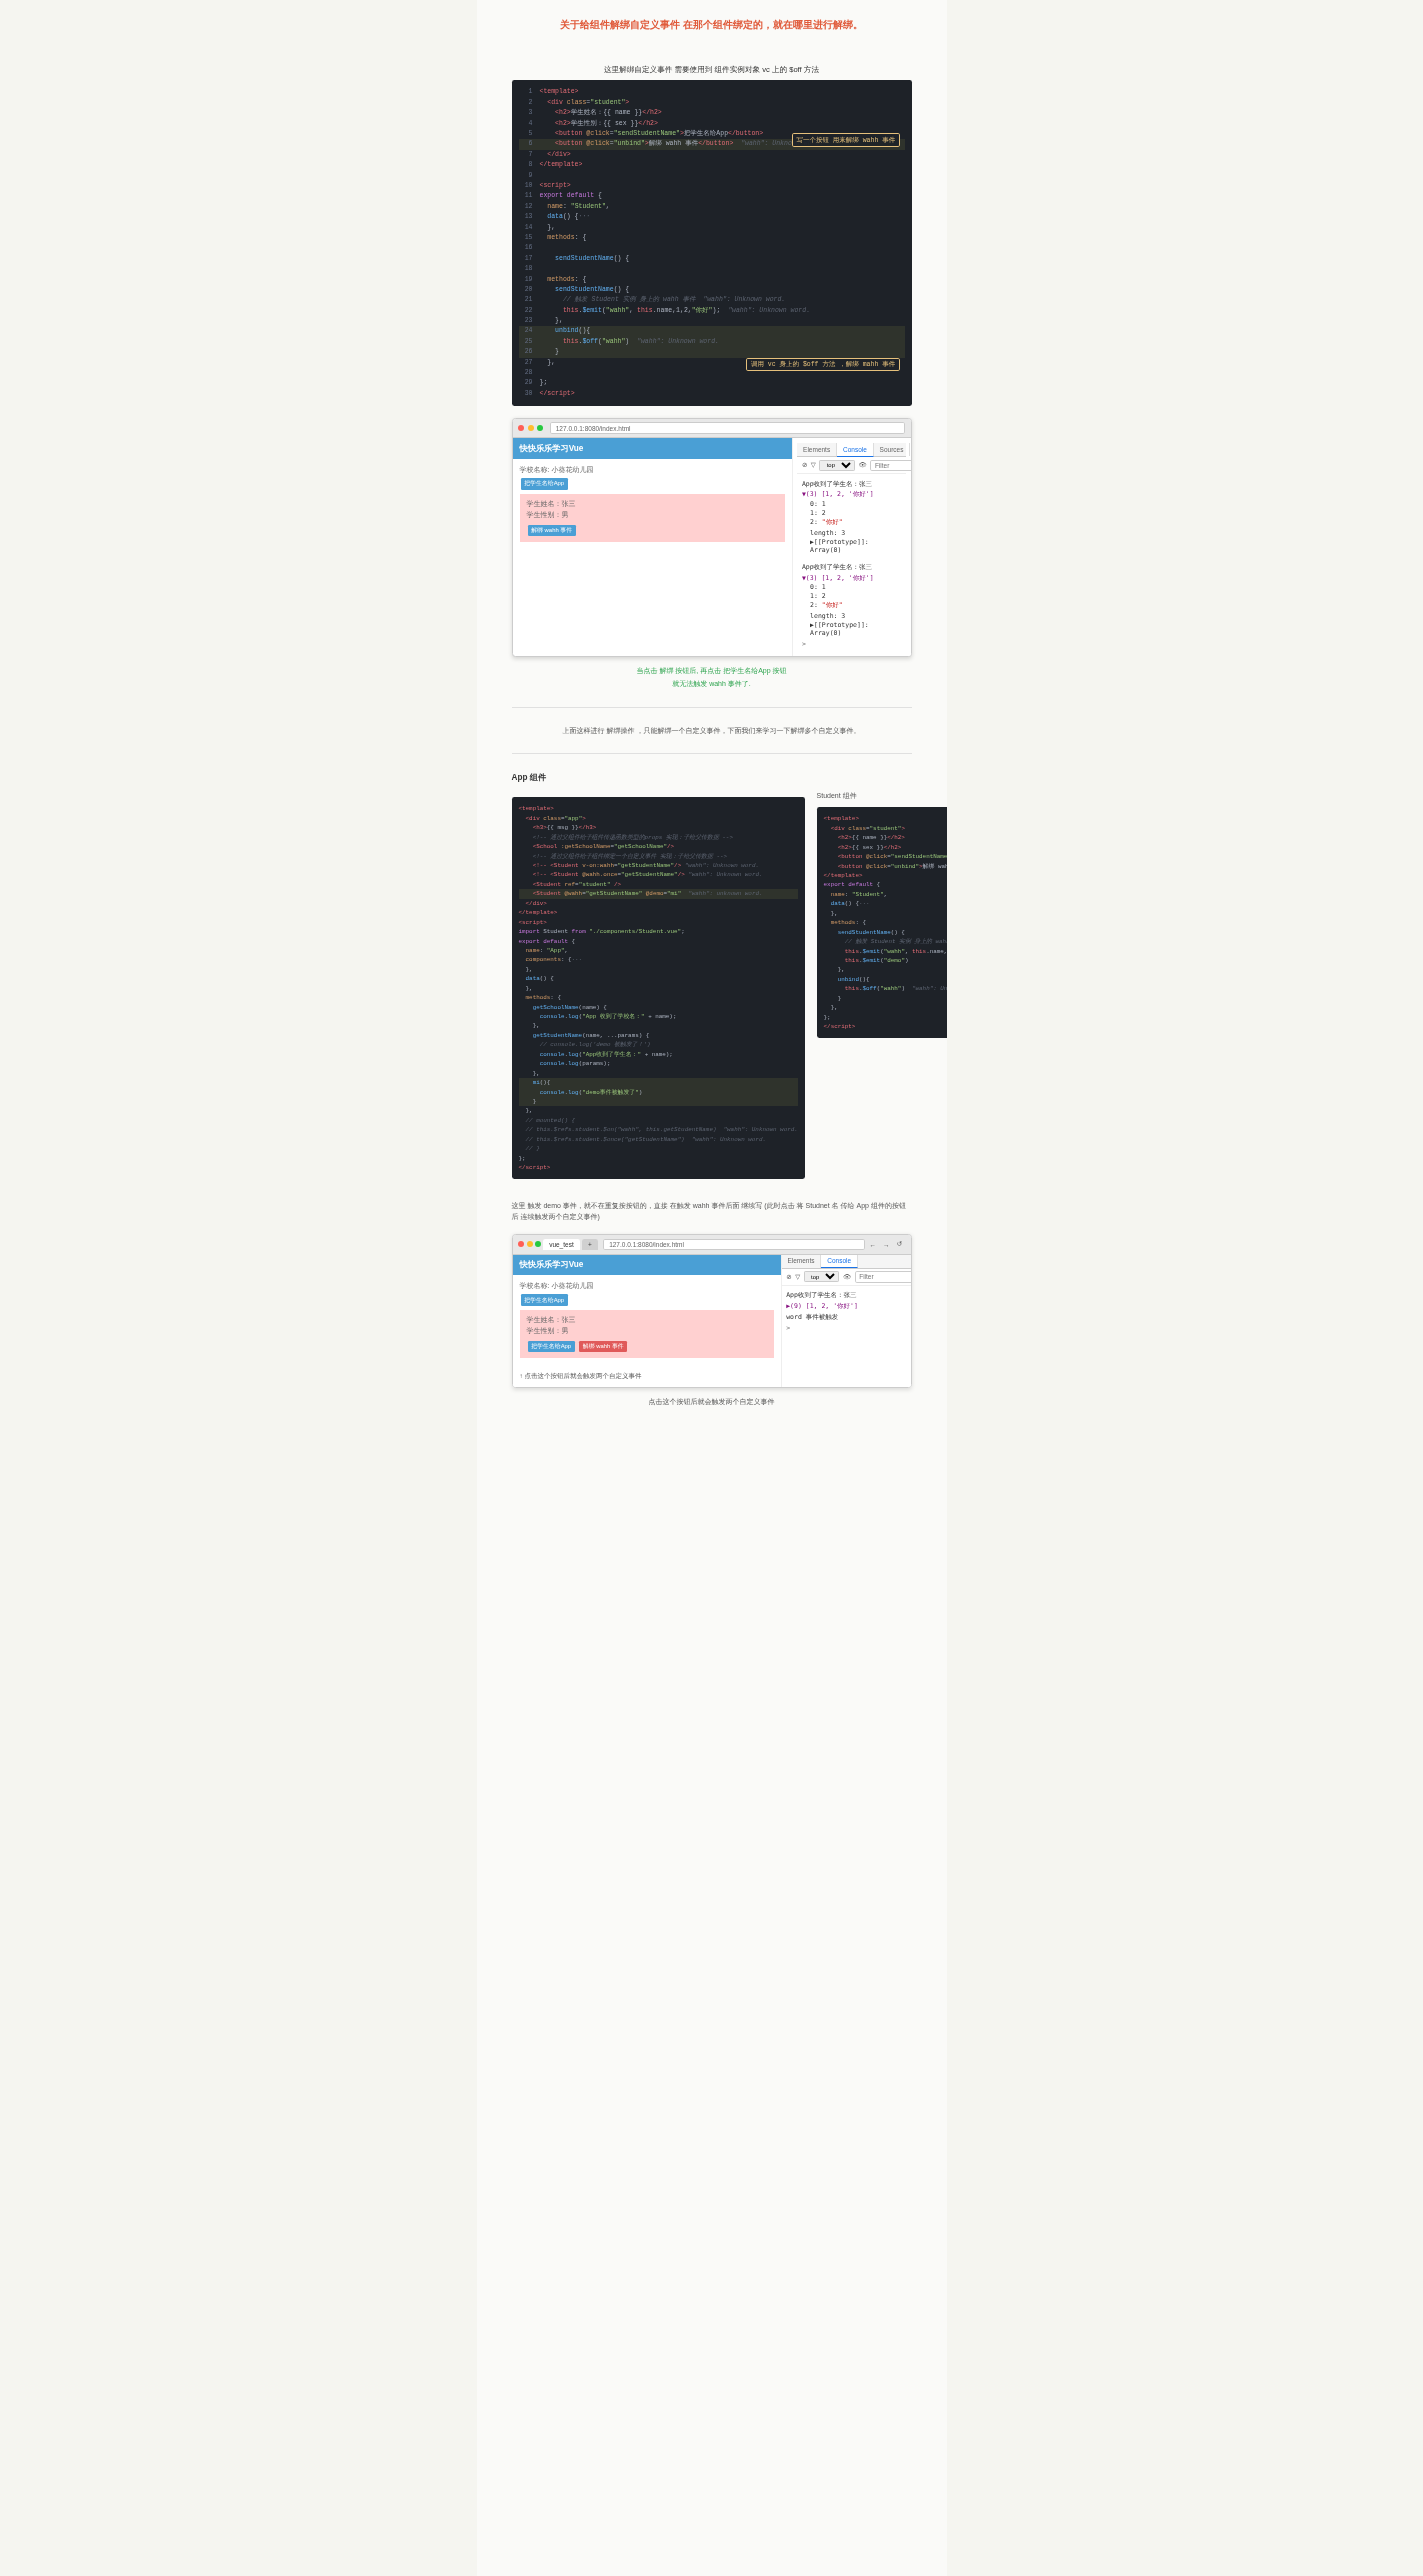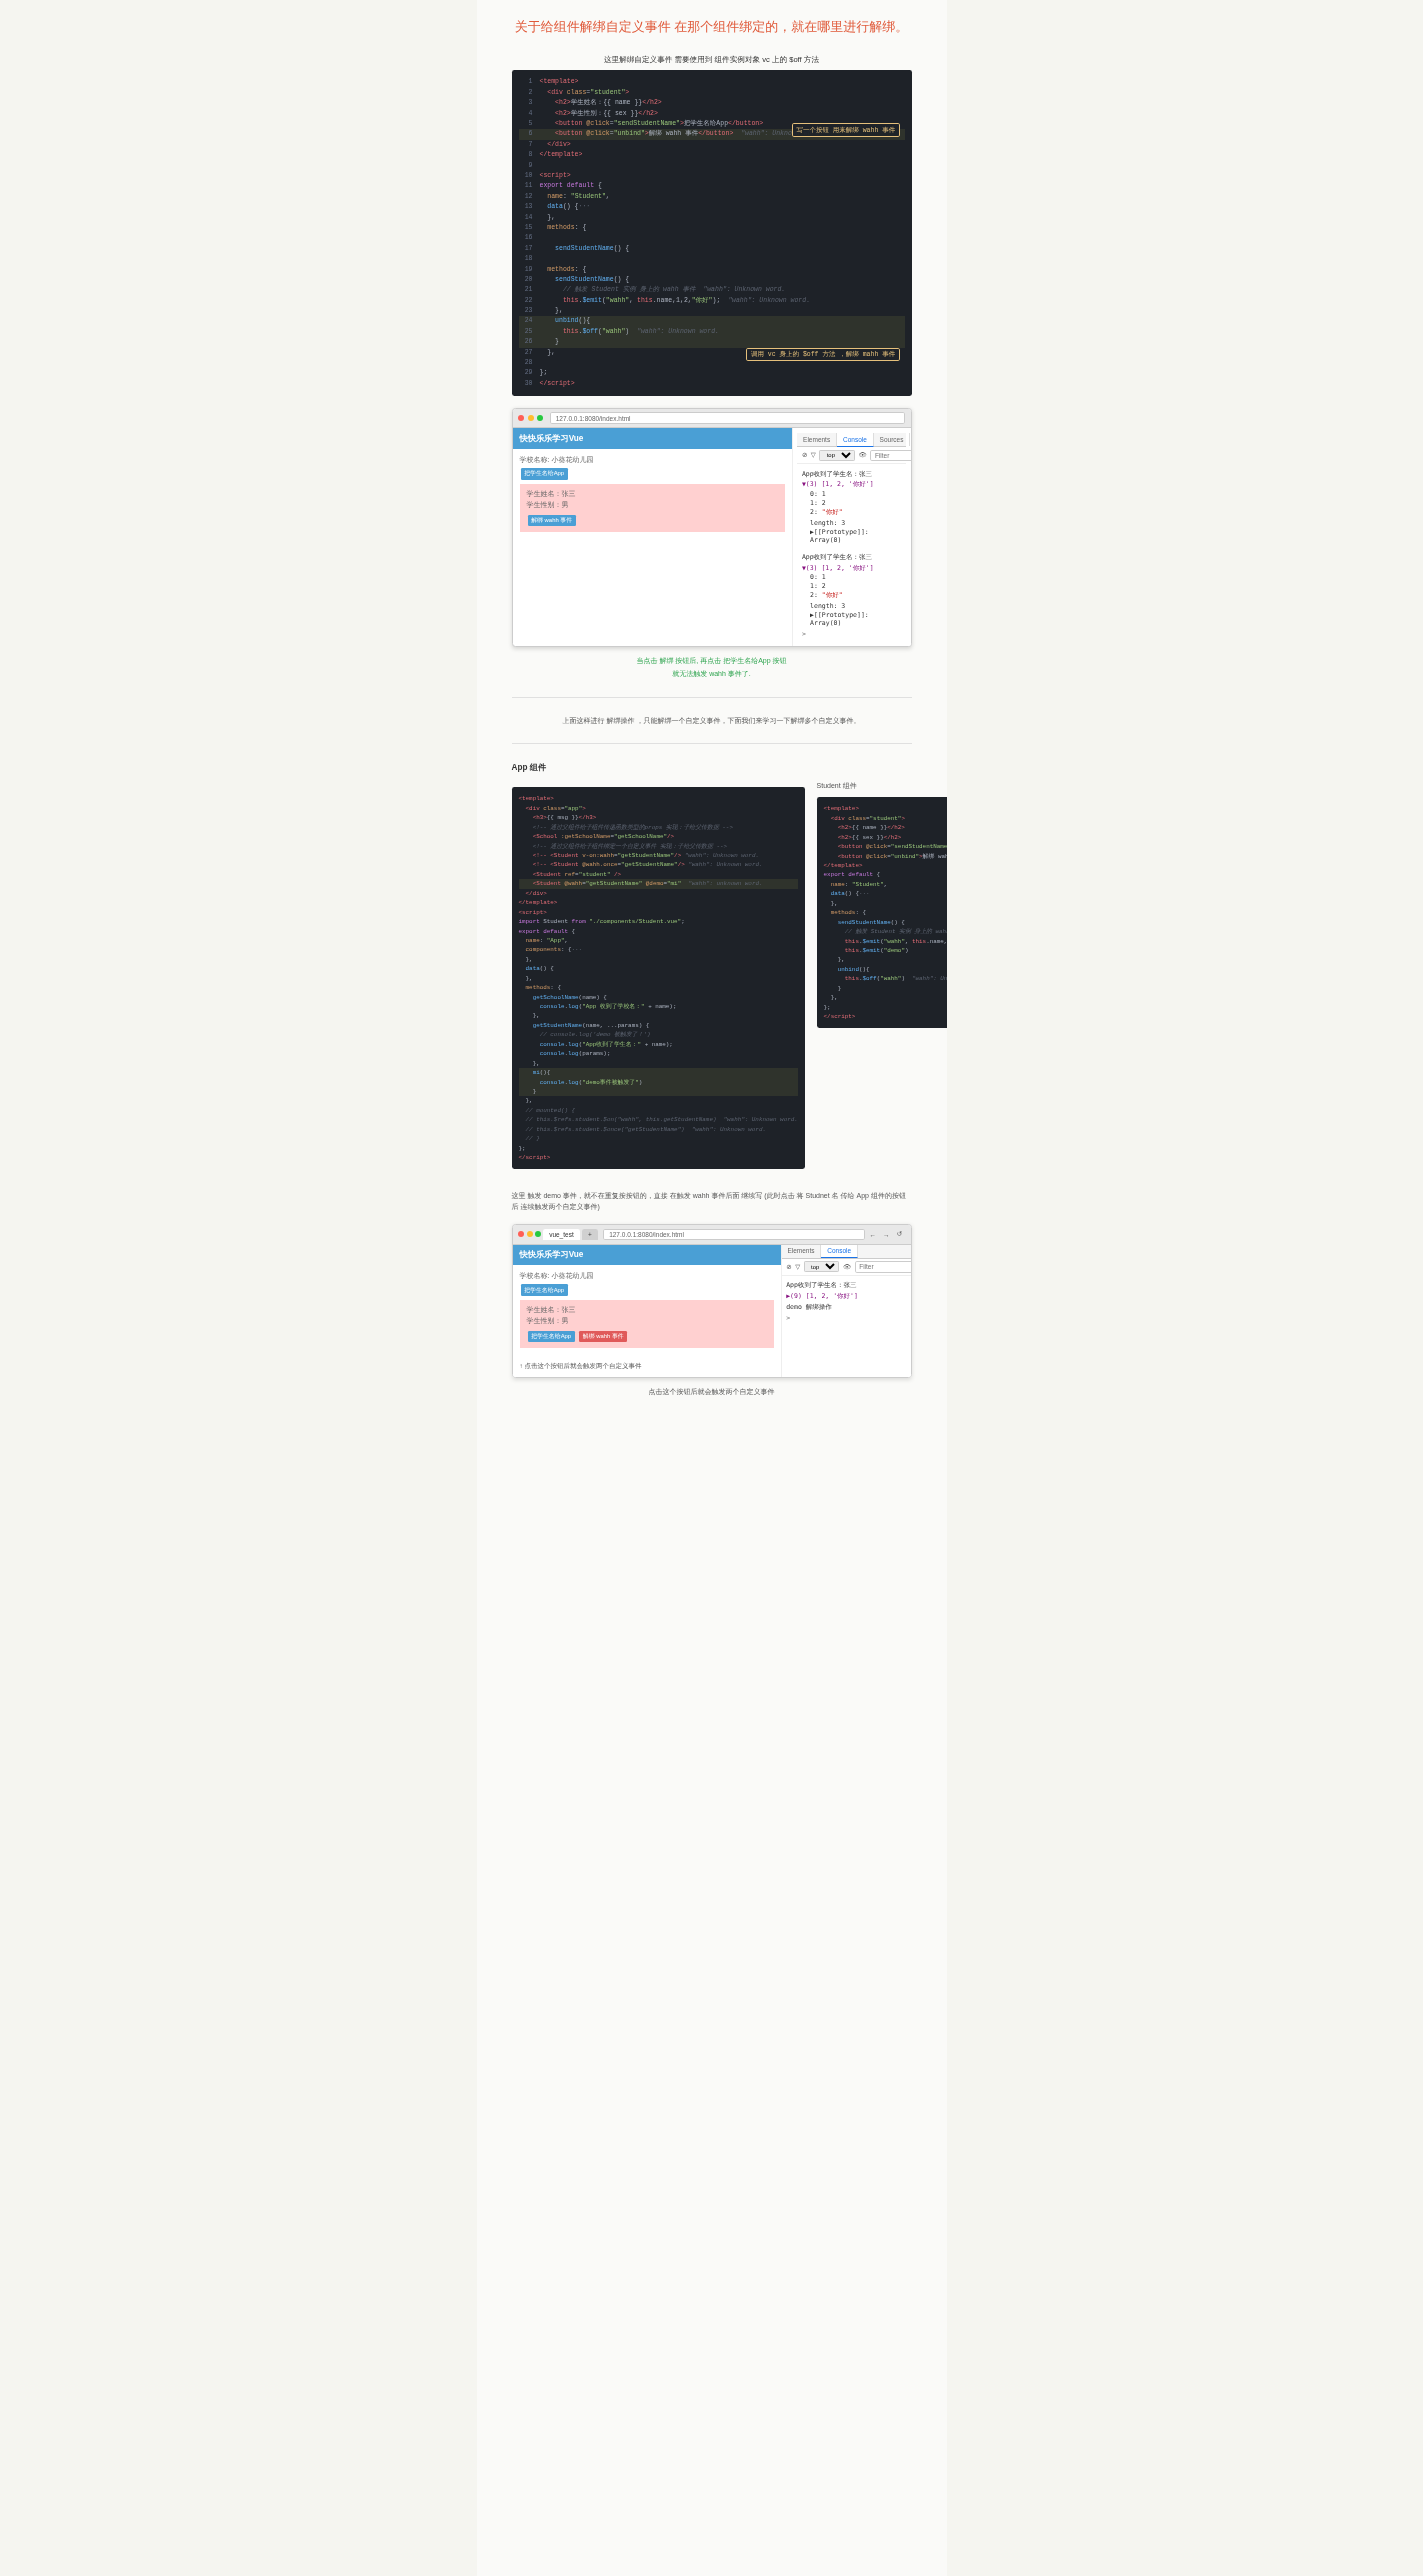--- a/index.html
+++ b/index.html
@@ -15,23 +15,24 @@
     .page-wrapper {
       padding: 11.8px 35px;
       background: #fafaf8;
       min-height: 2576px;
     }
 
     
     .top-notice {
       text-align: center;
       color: #e05a3a;
-      font-size: 13px;
-      margin-bottom: 13px;
+      font-size: 10px;
+      margin-bottom: 27px;
       padding: 5.9px 0;
+      font-weight: bold;
     }
 
     
     .desc-text {
       text-align: center;
       color: #333;
       font-size: 7.6px;
       margin: 4px 0;
     }
 
@@ -617,21 +618,21 @@
             <option>top</option>
           </select>
           <span style="font-size:6.5px; color:#555;">👁</span>
           <input class="devtools-filter" placeholder="Filter" style="">
         </div>
         <div class="devtools-content">
           <div class="console-log">App收到了学生名：张三</div>
           <div class="console-log console-array">
             <span>▶(9) [1, 2, '你好']</span>
           </div>
-          <div class="console-log">demo 解绑操作</div>
+          <div class="console-log">word 事件被触发</div>
           <div style="color:#666; font-size:6.5px; margin-top:2.4px;">&gt;</div>
         </div>
       </div>
     </div>
   </div>
 
   <div class="bottom-note">点击这个按钮后就会触发两个自定义事件</div>
 
 </div>
 

